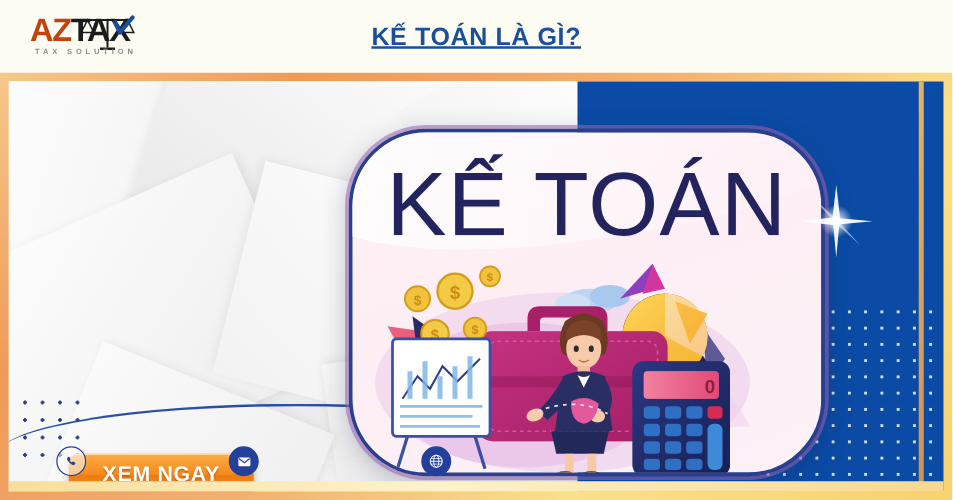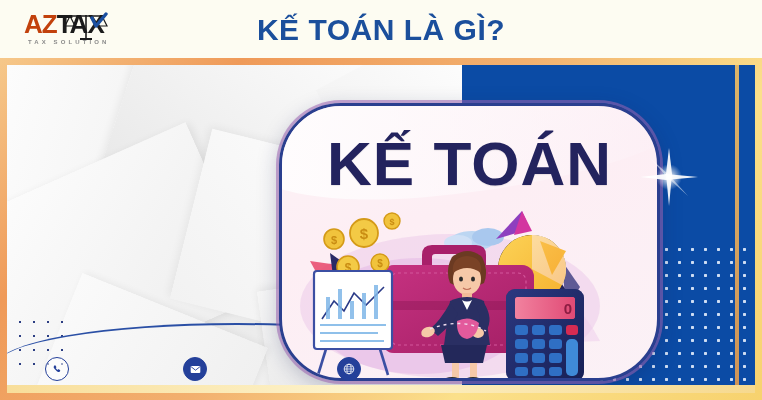--- a/index.html
+++ b/index.html
@@ -21,22 +21,23 @@
   .logo-text .az{color:#c2410c;}
   .logo-sub{
     position:absolute;left:4px;top:30px;width:116px;
     font-size:6px;letter-spacing:3.1px;color:#8a8a8a;font-weight:bold;
   }
   .logo-scale{
     position:absolute;left:38px;top:3px;width:48px;height:30px;
   }
   .page-title{
     position:absolute;left:0;top:14px;width:762px;text-align:center;
-    font-size:30px;font-weight:bold;color:#1b4f9c;letter-spacing:.5px;
+    font-size:20px;font-weight:bold;color:#1b4f9c;letter-spacing:.5px;
     line-height:32px;
+    text-decoration:underline;
   }
 
   
   .frame{
     position:absolute;left:0;top:58px;width:762px;height:342px;
     background:linear-gradient(135deg,#f6c88a 0%,#ef9a59 22%,#f2b06f 48%,#fbe08a 72%,#f7d26e 100%);
     padding:7px;box-sizing:border-box;
   }
   .frame-inner{position:relative;width:100%;height:100%;overflow:hidden;background:#fff;}
 
@@ -93,21 +94,21 @@
     box-shadow:0 0 0 3px rgba(154,98,176,.55), 0 6px 22px rgba(20,30,80,.28);
     overflow:hidden;z-index:18;
   }
   .card-swoosh{
     position:absolute;left:-30px;top:-34px;width:460px;height:120px;
     background:linear-gradient(90deg,rgba(255,255,255,.85),rgba(250,236,246,.2));
     border-radius:0 0 70% 40%;transform:rotate(-5deg);
   }
   .card-title{
     position:absolute;left:0;top:26px;width:100%;text-align:center;
-    font-size:62px;font-weight:bold;color:#23235e;letter-spacing:1px;
+    font-size:72px;font-weight:normal;color:#23235e;letter-spacing:1px;
     line-height:64px;z-index:5;text-shadow:0 1px 1px rgba(0,0,0,.08);
   }
 
   
   .sparkle{position:absolute;left:633px;top:83px;width:58px;height:58px;z-index:22;pointer-events:none;}
 
   
   .illus{position:absolute;left:18px;top:95px;width:345px;height:178px;z-index:4;}
 
   
@@ -337,20 +338,21 @@
             <stop offset="100%" stop-color="#ffffff" stop-opacity="0"></stop>
           </radialGradient>
         </defs>
         <circle cx="29" cy="29" r="13" fill="url(#sp)"></circle>
         <path d="M29 0 L32 26 L29 58 L26 26 Z" fill="#ffffff" opacity=".92"></path>
         <path d="M0 29 L26 32 L58 29 L26 26 Z" fill="#ffffff" opacity=".92"></path>
         <path d="M10 10 L29 27 L48 48 L27 29 Z" fill="#ffffff" opacity=".5"></path>
         <path d="M48 10 L31 27 L10 48 L29 29 Z" fill="#ffffff" opacity=".5"></path>
       </svg>
 
+      <button class="cta">XEM NGAY</button>
 
       <div class="contact-row">
         <div class="cicon c1">
           <svg viewBox="0 0 16 16" width="11" height="11">
             <path d="M3.6 2.3c.5-.5 1.2-.4 1.6.2l1 1.5c.3.5.2 1-.2 1.4l-.6.5c.5 1.2 1.5 2.2 2.7 2.7l.5-.6c.4-.4.9-.5 1.4-.2l1.5 1c.6.4.7 1.1.2 1.6l-.8.8c-.5.5-1.3.6-2 .3C6.4 10.3 4 7.9 2.5 5.1c-.3-.7-.2-1.5.3-2z" fill="#24409a"></path>
           </svg>
         </div>
         <div class="cicon c2">
           <svg viewBox="0 0 16 12" width="11" height="9">
             <rect x="1" y="1" width="14" height="10" rx="1.5" fill="#ffffff"></rect>

